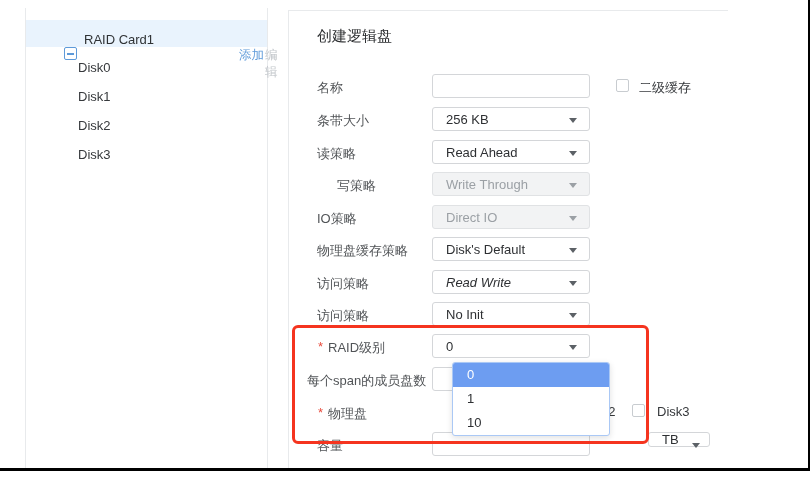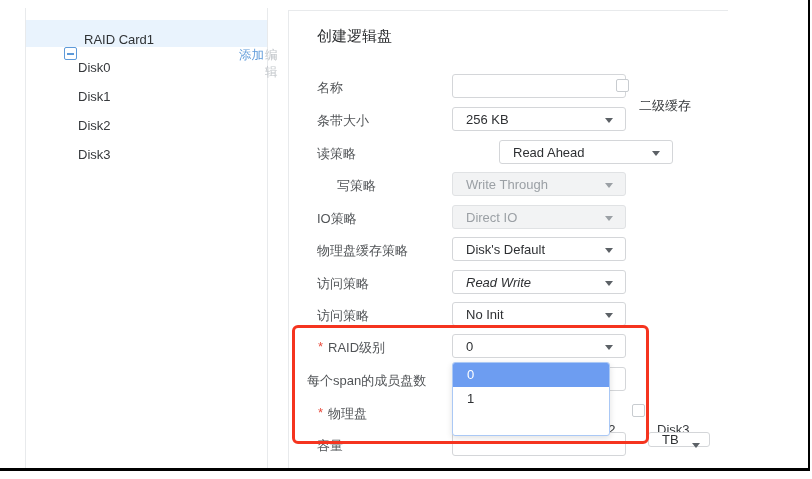--- a/index.html
+++ b/index.html
@@ -27,34 +27,34 @@
                        height:1.5px; background:#5e9ad9; }
   .tree-label { left:58px; top:12px; font-size:13px; color:#2f3235; }
   .link-add  { left:213px; top:27px; font-size:12.5px; color:#5e9ad9; cursor:pointer; }
   .link-edit { left:239px; top:27px; font-size:12.5px; color:#c3c7cb; cursor:pointer; }
   .disk-item { left:78px; font-size:13px; color:#36393c; cursor:pointer; }
 
   
   .form-title { left:317px; top:27px; font-size:15px; color:#2c2e30; }
   .lbl  { font-size:13px; color:#515457; white-space:nowrap; }
   .star { font-size:13px; color:#e84c3d; }
-  .ctl  { left:452px; width:174px; height:24px; border:1px solid #d4d6d9;
+  .ctl  { left:432px; width:158px; height:24px; border:1px solid #d4d6d9;
           border-radius:3px; background:#fff; }
   .sel  { display:flex; align-items:center; padding-left:13px; font-size:13px;
           color:#2e3033; cursor:pointer; }
   .caret { position:absolute; right:12px; top:9.5px; width:0; height:0;
            border-left:4.5px solid transparent; border-right:4.5px solid transparent;
            border-top:5px solid #5c6166; }
   .disabled { background:#f2f3f4; color:#9ba0a5; border-color:#e0e2e4; cursor:default; }
   .disabled .caret { border-top-color:#9ba0a5; }
   input.txt { padding:0 8px; font-size:13px; color:#2e3033; outline:none;
               font-family:"Liberation Sans","DejaVu Sans",sans-serif; }
   .cb { width:13px; height:13px; border:1px solid #c8ccd0; border-radius:2px;
         background:#fff; cursor:pointer; }
-  .cb-lbl { font-size:13px; color:#36393c;margin-top:18px; }
+  .cb-lbl { font-size:13px; color:#36393c; }
 
   
   .dd-panel { left:452px; top:362px; width:158px; height:74px; background:#fff;
               border:1px solid #aac8f5; border-radius:3px; z-index:10;
               box-shadow:0 2px 6px rgba(0,0,0,.12); overflow:hidden; }
   .dd-opt { height:24px; line-height:24px; padding-left:14px; font-size:13px;
             color:#2e3033; cursor:pointer; }
   .dd-opt.hl { background:#6d9df1; color:#fff; }
 
   
@@ -96,21 +96,21 @@
 <span class="abs cb" style="left:616px;top:79px;"></span>
 <span class="abs cb-lbl" style="left:639px;top:79px;">二级缓存</span>
 
 <span class="abs lbl" style="left:317px;top:112px;">条带大小</span>
 <div class="abs ctl sel" style="top:107px;">
   <span>256 KB</span>
   <span class="caret"></span>
 </div>
 
 <span class="abs lbl" style="left:317px;top:145px;">读策略</span>
-<div class="abs ctl sel" style="top:140px;margin-left:47px;">
+<div class="abs ctl sel" style="top:140px;">
   <span>Read Ahead</span>
   <span class="caret"></span>
 </div>
 
 <span class="abs lbl" style="left:317px;top:177px;margin-left:20px;">写策略</span>
 <div class="abs ctl sel disabled" style="top:172px;">
   <span>Write Through</span>
   <span class="caret"></span>
 </div>
 
@@ -162,15 +162,16 @@
 <span class="abs lbl" style="left:317px;top:437px;">容量</span>
 <input class="abs ctl txt" style="top: 432px;" type="text" value="">
 <div class="abs ctl sel unit">
   <span>TB</span>
   <span class="caret" style="right:9px;"></span>
 </div>
 
 <div class="abs dd-panel">
   <div class="dd-opt hl">0</div>
   <div class="dd-opt">1</div>
+  <div class="dd-opt">10</div>
 </div>
 
 <div class="abs annotation"></div>
 
 </body></html>

